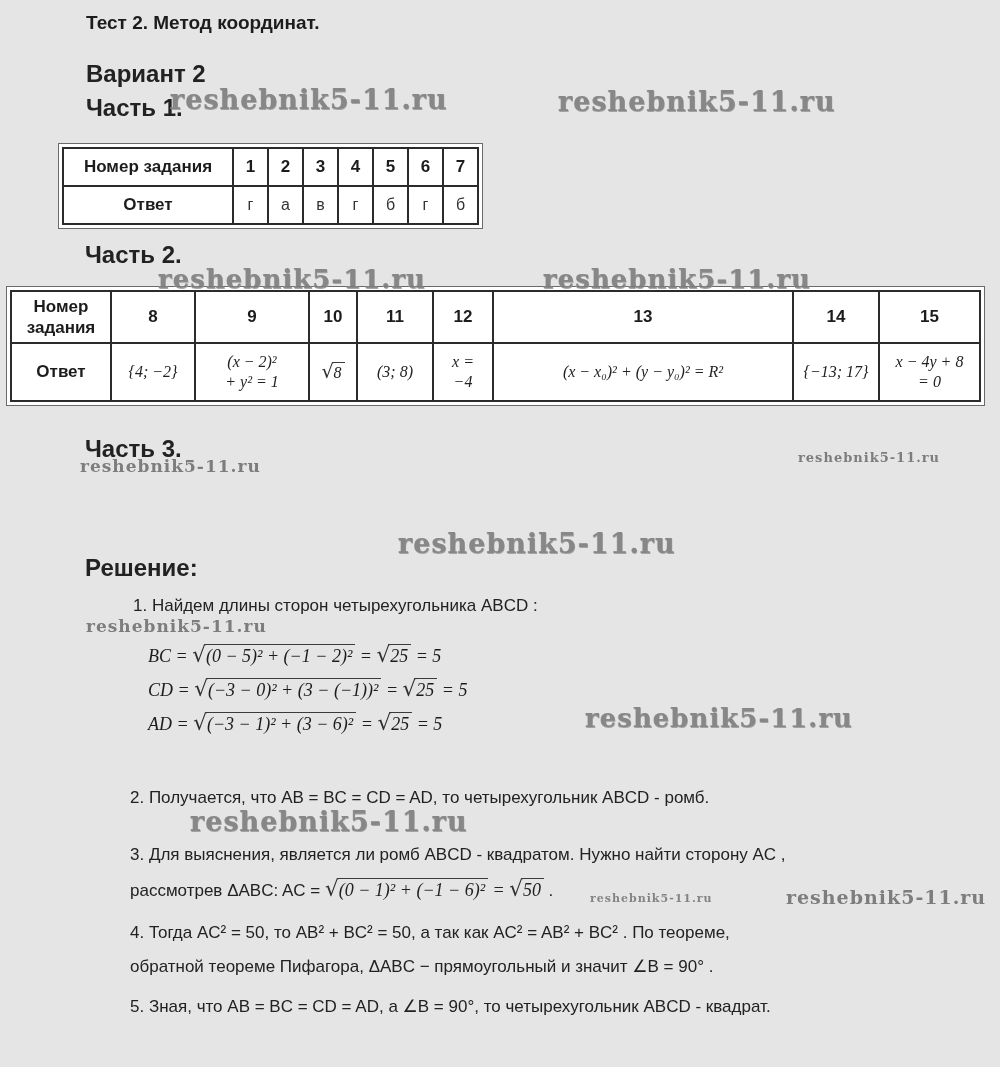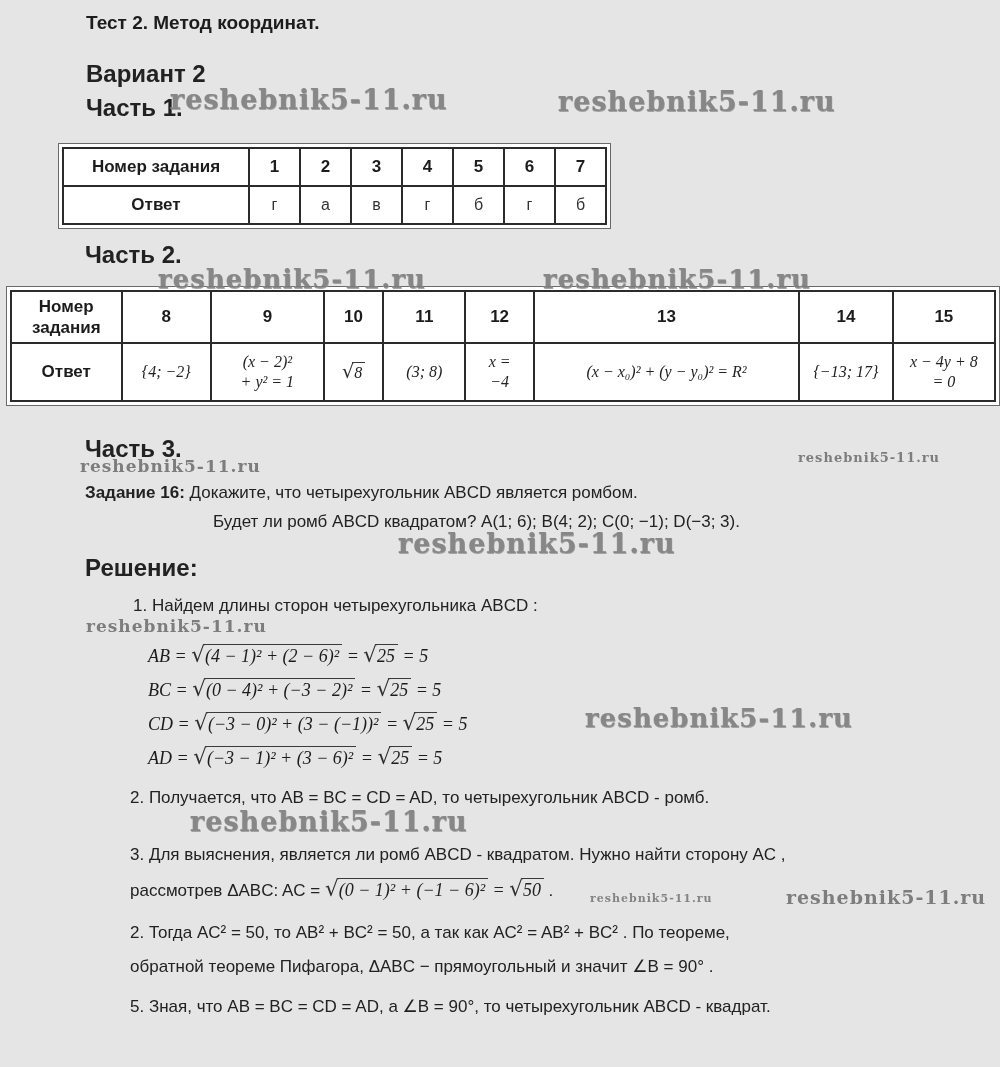--- a/index.html
+++ b/index.html
@@ -24,21 +24,21 @@
   }
   .wm-xl{font-size:27px;}
   .wm-lg{font-size:26px;}
   .wm-md{font-size:17px;text-shadow:none;color:#6f6f6f;}
   .wm-sm{font-size:13px;text-shadow:none;color:#6f6f6f;}
   .wm-xs{font-size:11px;text-shadow:none;color:#777;}
 
   
   .twrap{border:1px solid #6a6a6a;padding:3px;background:#fff;}
   table{border-collapse:collapse;background:#fff;}
-  td{border:2px solid #2b2b2b;text-align:center;vertical-align:middle;padding:2px 8px;}
+  td{border:2px solid #2b2b2b;text-align:center;vertical-align:middle;padding:2px 0;}
   #table1-wrap{left:58px;top:143px;}
   #table1 td{height:32px;font-size:17px;}
   #table1 .lbl{width:168px;font-weight:bold;}
   #table1 .num{width:33px;font-weight:bold;}
   #table1 .ans{width:33px;font-weight:normal;font-size:16px;color:#333;}
   #table2-wrap{left:6px;top:286px;}
   #table2 td{font-size:17px;}
   #table2 .hrow td{height:46px;font-weight:bold;}
   #table2 .arow td{height:52px;}
   #table2 .lbl{width:98px;font-weight:bold;line-height:1.25;}
@@ -148,43 +148,29 @@
           <div>x − 4y + 8</div>
           <div>= 0</div>
         </td>
       </tr>
     </tbody>
       </table>
   </div>
 
   <div id="part3" class="abs h">Часть 3.</div>
 
-  <div id="task" class="abs txt">
-    <div>
-      <span class="b">Задание 16:</span>
-      <span>Докажите, что четырехугольник ABCD является ромбом.</span>
-    </div>
-    <div class="cont">Будет ли ромб ABCD квадратом? A(1; 6);  B(4; 2);  C(0; −1);  D(−3; 3).</div>
-  </div>
 
   <div id="reshenie" class="abs h">Решение:</div>
 
   <div id="step1" class="abs txt">1. Найдем длины сторон четырехугольника ABCD :</div>
 
   <div id="formulas" class="abs m">
     <div class="frow">
-      <span>AB =</span>
-      <span class="rad">√</span><span class="ov">(4 − 1)² + (2 − 6)²</span>
-      <span>=</span>
-      <span class="rad">√</span><span class="ov">25</span>
-      <span>= 5</span>
-    </div>
-    <div class="frow">
       <span>BC =</span>
-      <span class="rad">√</span><span class="ov">(0 − 4)² + (−3 − 2)²</span>
+      <span class="rad">√</span><span class="ov">(0 − 5)² + (−1 − 2)²</span>
       <span>=</span>
       <span class="rad">√</span><span class="ov">25</span>
       <span>= 5</span>
     </div>
     <div class="frow">
       <span>CD =</span>
       <span class="rad">√</span><span class="ov">(−3 − 0)² + (3 − (−1))²</span>
       <span>=</span>
       <span class="rad">√</span><span class="ov">25</span>
       <span>= 5</span>
@@ -207,19 +193,19 @@
       <span class="m" style="font-size:18px;">
         <span class="rad">√</span><span class="ov">(0 − 1)² + (−1 − 6)²</span>
         <span>=</span>
         <span class="rad">√</span><span class="ov">50</span>
       </span>
       <span>.</span>
     </div>
   </div>
 
   <div id="step4" class="abs txt">
-    <div>2. Тогда AC² = 50,  то AB² + BC² = 50,  а так как AC² = AB² + BC² . По теореме,</div>
+    <div>4. Тогда AC² = 50,  то AB² + BC² = 50,  а так как AC² = AB² + BC² . По теореме,</div>
     <div>обратной теореме Пифагора, ΔABC − прямоугольный и значит ∠B = 90° .</div>
   </div>
 
   <div id="step5" class="abs txt">5. Зная, что AB = BC = CD = AD, а ∠B = 90°, то четырехугольник ABCD - квадрат.</div>
 
 </div>
 
 </body></html>

